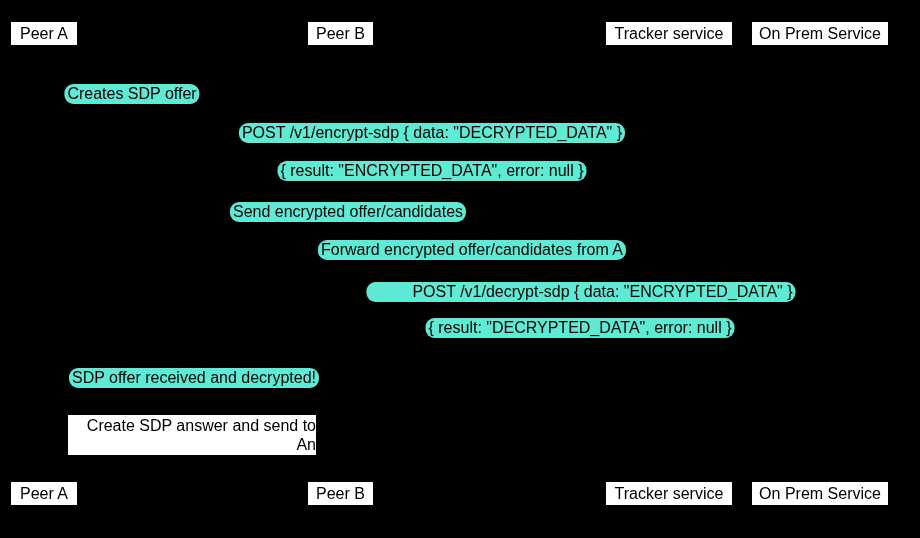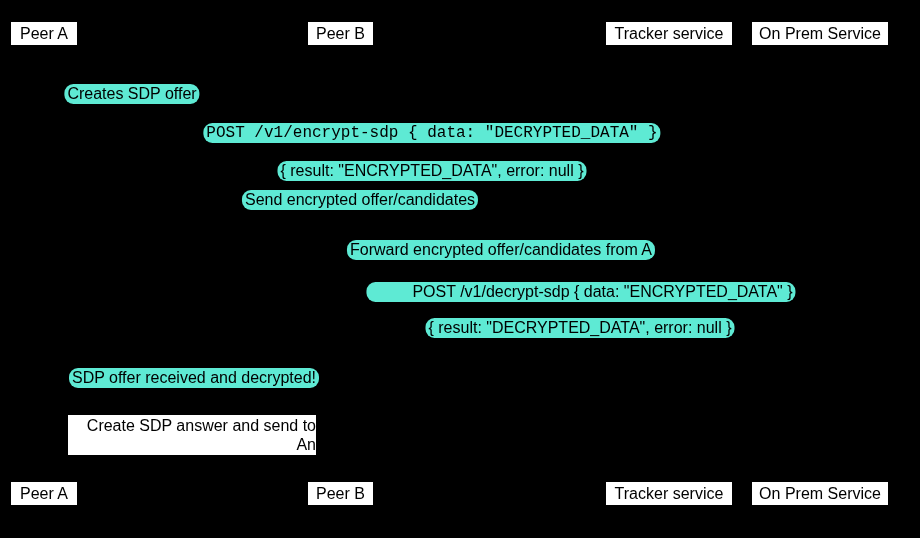--- a/index.html
+++ b/index.html
@@ -57,27 +57,27 @@
   </div>
   <div class="participant" style="left:606px; top:22px; width:126px;">
     <span>Tracker service</span>
   </div>
   <div class="participant" style="left:752px; top:22px; width:136px;">
     <span>On Prem Service</span>
   </div>
 
   <div class="msg" style="left:132px; top:84px;">Creates SDP offer</div>
 
-  <div class="msg" style="left:432px; top:123px;font-family:Liberation Mono, monospace;">POST /v1/encrypt-sdp { data: "DECRYPTED_DATA" }</div>
+  <div class="msg" style="left:432px; top:123px;">POST /v1/encrypt-sdp { data: "DECRYPTED_DATA" }</div>
 
   <div class="msg" style="left:432px; top:161px;">{ result: "ENCRYPTED_DATA", error: null }</div>
 
-  <div class="msg" style="left:348px; top:190px;margin-left:12px;">Send encrypted offer/candidates</div>
+  <div class="msg" style="left:348px; top:202px;">Send encrypted offer/candidates</div>
 
-  <div class="msg" style="left:501px; top:240px;">Forward encrypted offer/candidates from A</div>
+  <div class="msg" style="left:472px; top:240px;">Forward encrypted offer/candidates from A</div>
 
   <div class="msg" style="left:581px; top:282px;padding-left:46px;">POST /v1/decrypt-sdp { data: "ENCRYPTED_DATA" }</div>
 
   <div class="msg" style="left:580px; top:318px;">{ result: "DECRYPTED_DATA", error: null }</div>
 
   <div class="msg" style="left:194px; top:368px;">SDP offer received and decrypted!</div>
 
   <div class="note" style="left:192px; top:415px; width:248px;">
     <div>Create SDP answer and send to An</div>
   </div>

